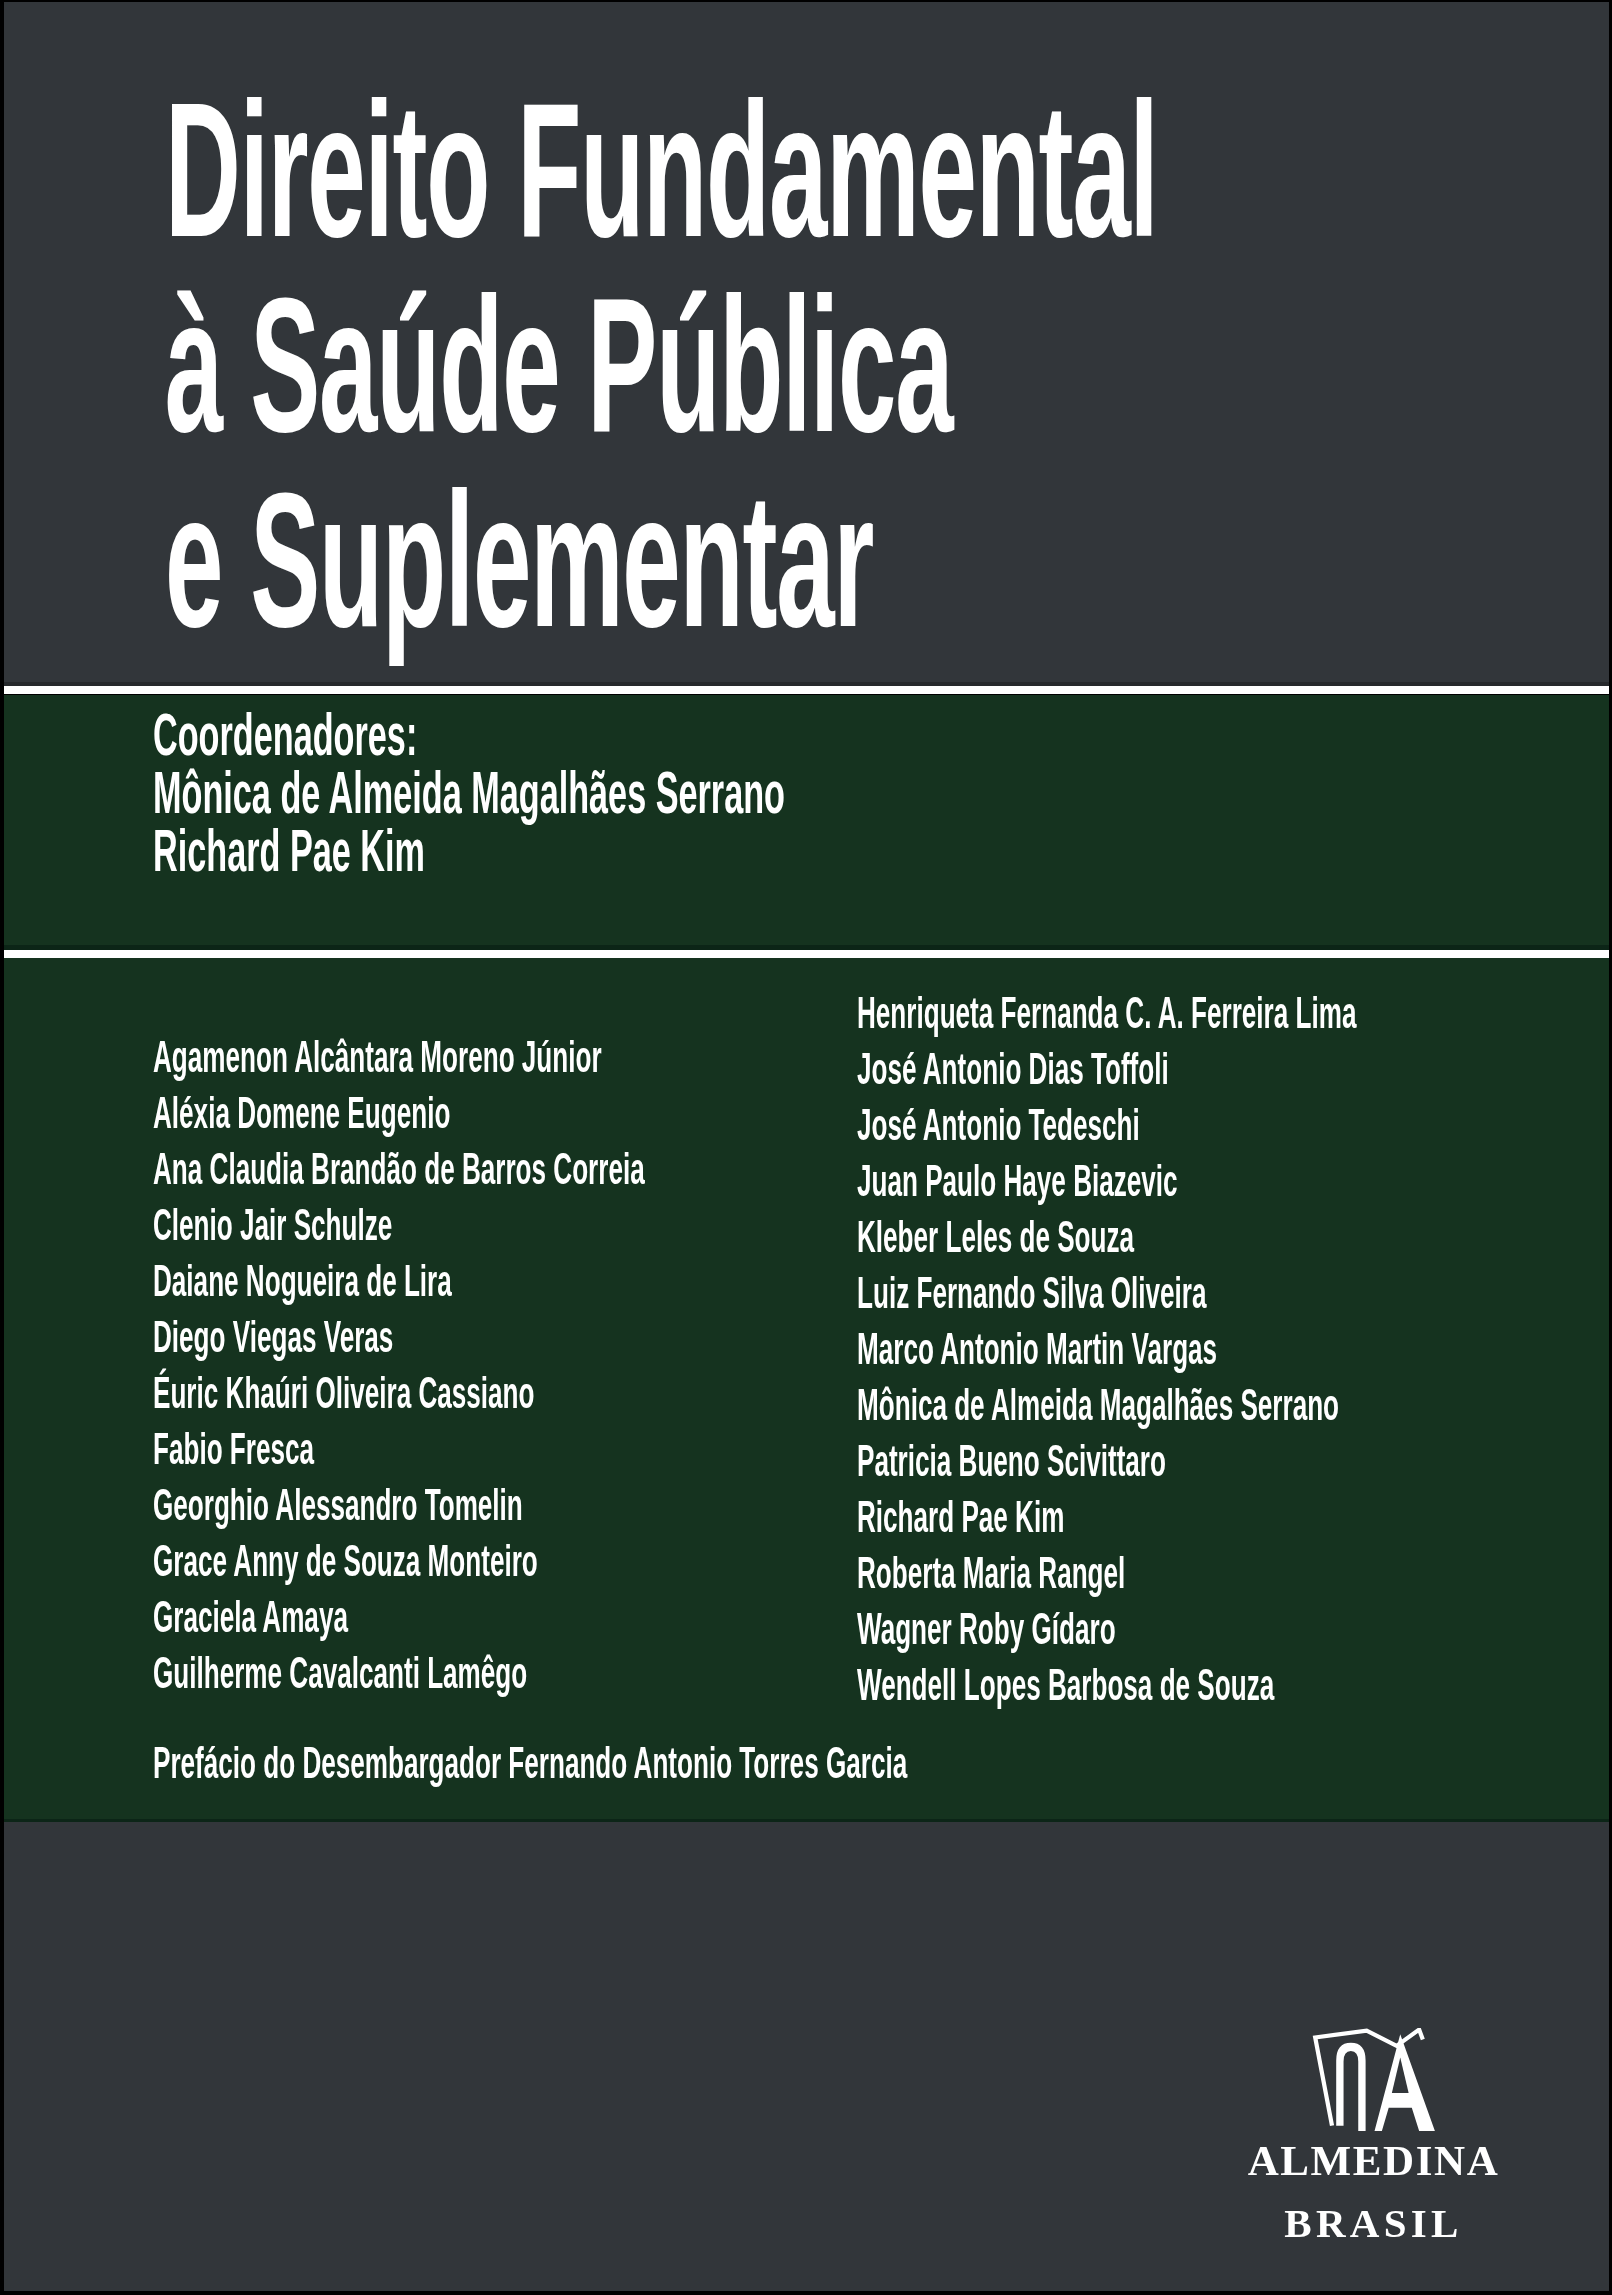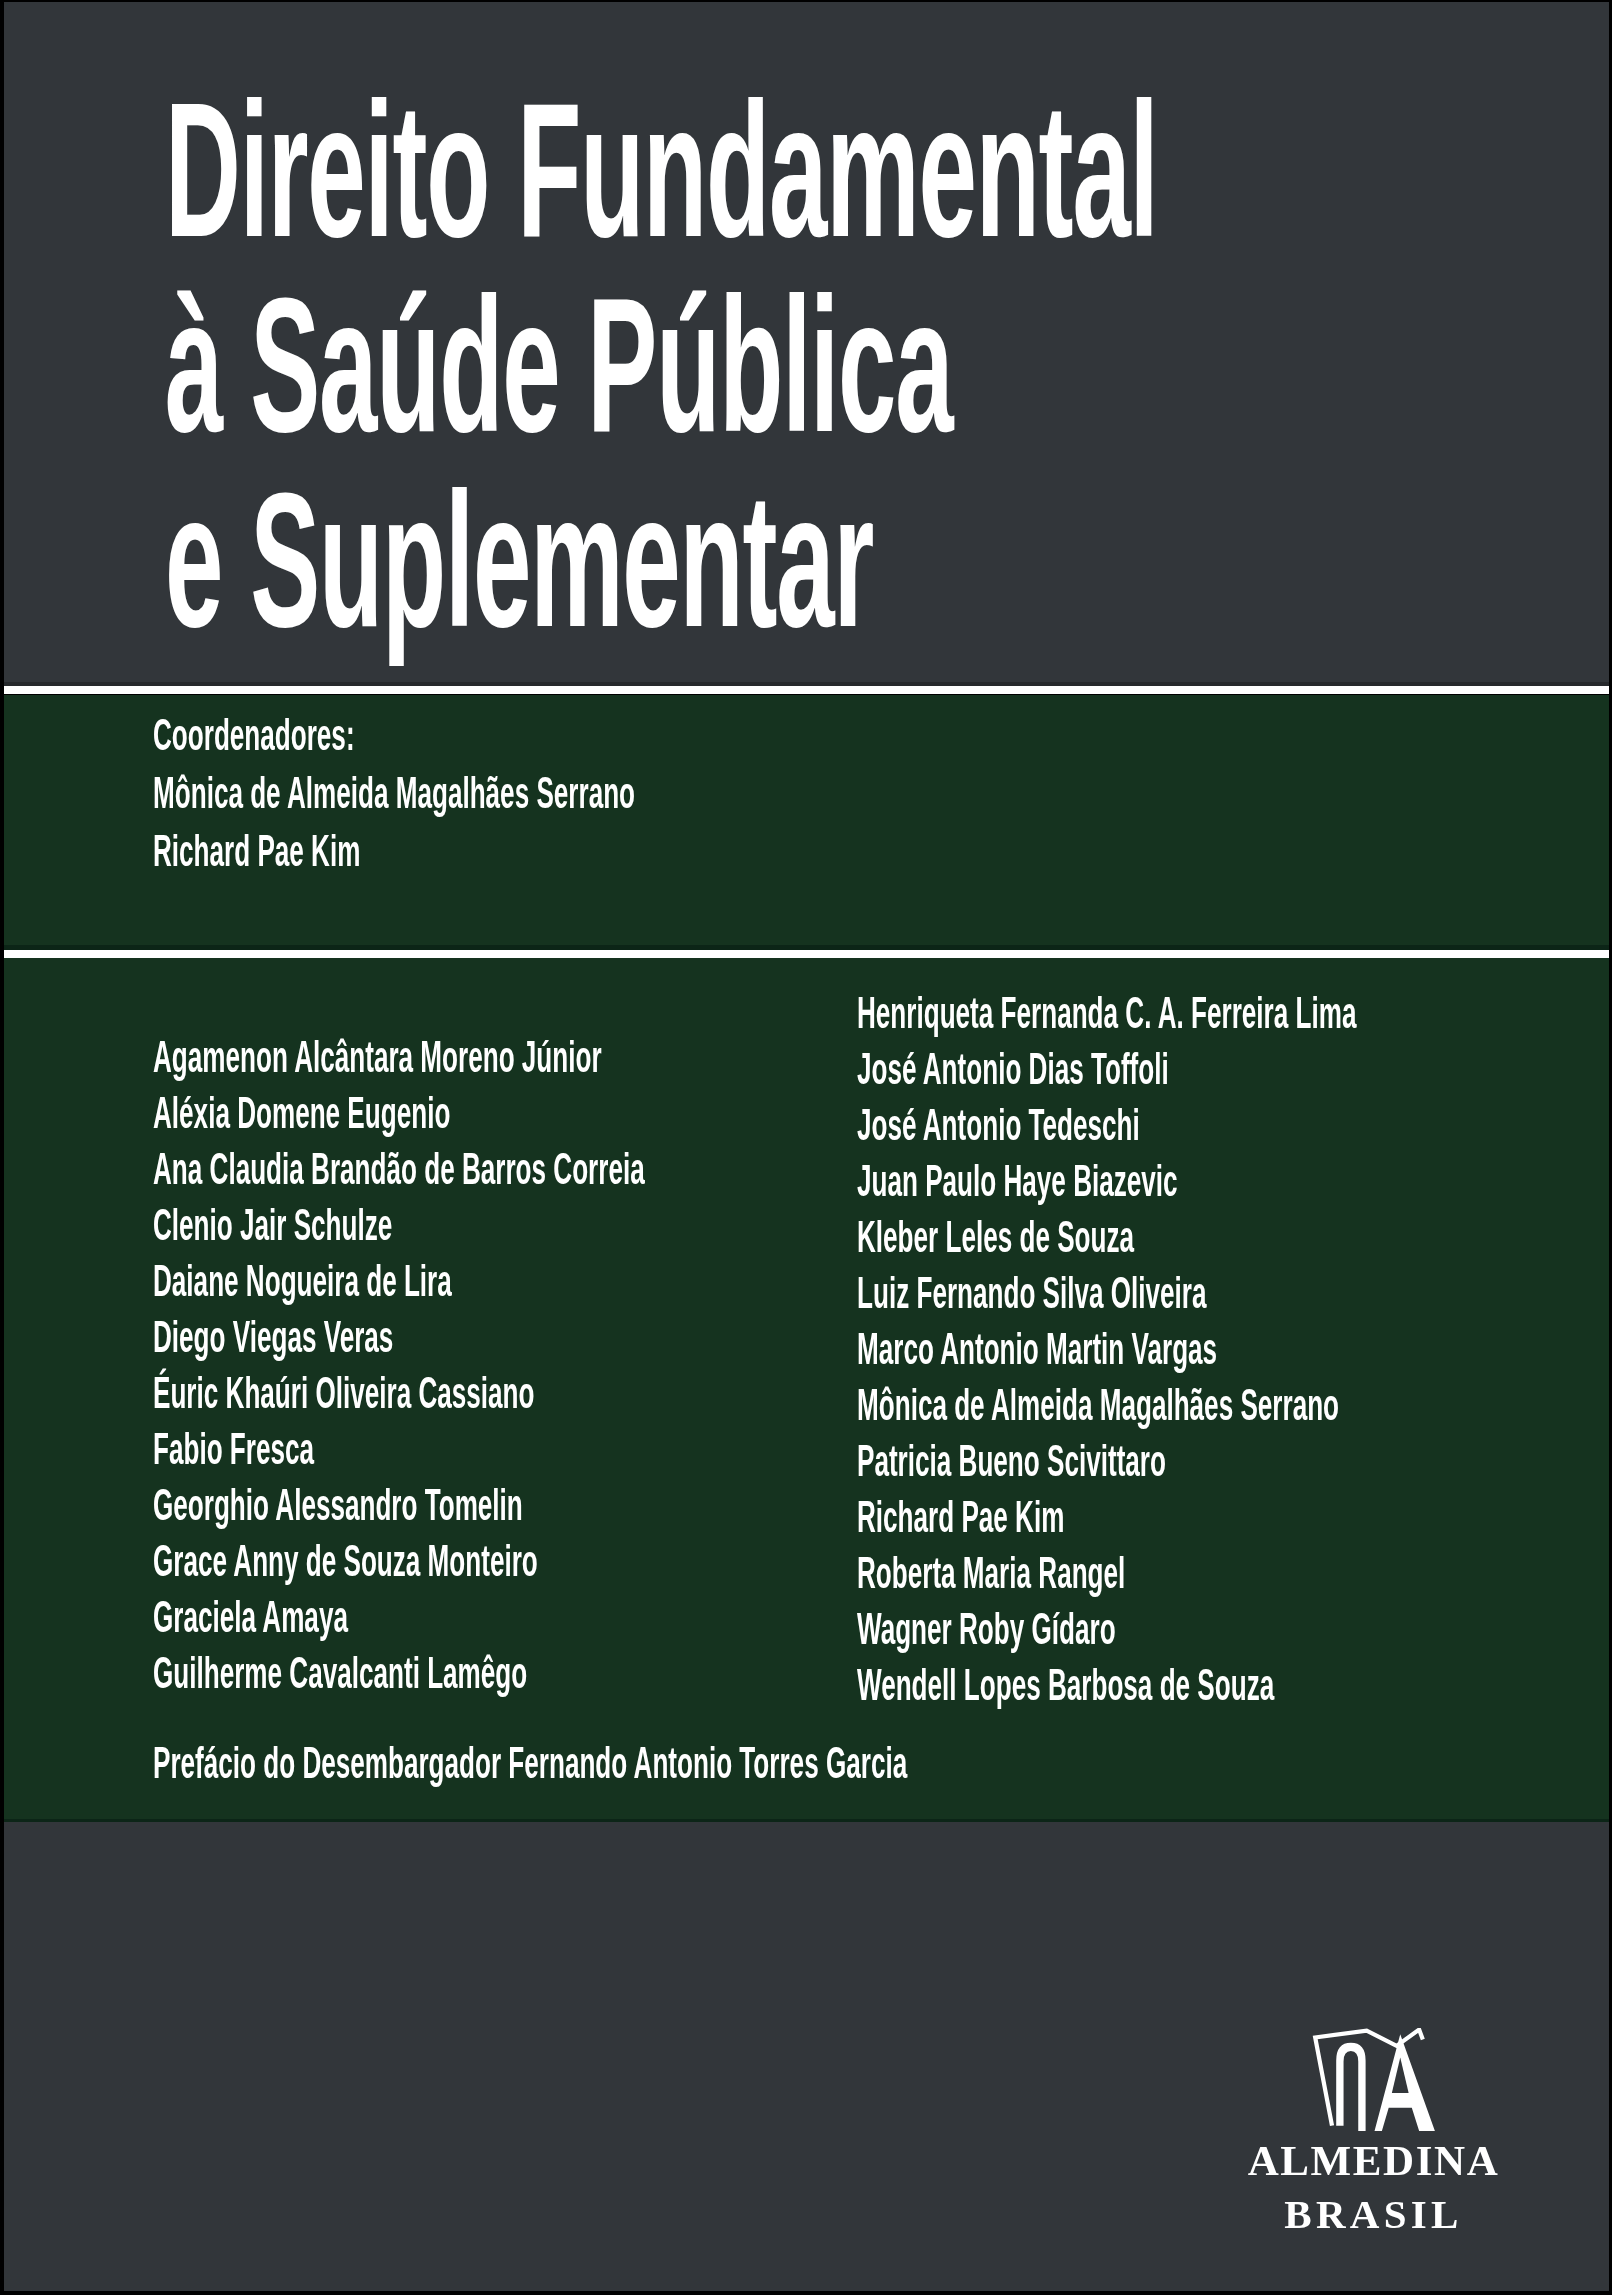--- a/index.html
+++ b/index.html
@@ -49,21 +49,21 @@
 
   .title{
     position:absolute;left:161px;top:70px;
     font-size:191px;line-height:195px;
     letter-spacing:-2.2px;
   }
   .title .squeeze{transform:scaleX(0.55);}
 
   .coordinators-text{
     position:absolute;left:153px;top:706px;
-    font-size:45px;line-height:58px;
+    font-size:59px;line-height:58px;
   }
   .authors-col{
     position:absolute;top:985px;
     font-size:45px;line-height:56px;
   }
   .authors-col.left{left:153px;margin-top:44px;}
   .authors-col.right{left:857px;}
   .name{display:block;}
 
   .preface{
@@ -82,21 +82,21 @@
     font-size:43px;line-height:45px;
     letter-spacing:1.6px;
     margin-top:5px;
     white-space:nowrap;
   }
   .brand-sub{
     font-family:"Liberation Serif",serif;
     font-weight:700;
     font-size:41px;line-height:43px;
     letter-spacing:4.3px;
-    margin-top:10px;
+    margin-top:19px;
     white-space:nowrap;
   }
 </style>
 </head>
 <body>
 
 <div class="cover">
 
   <div class="block block-top">
     <h1 class="title cond" style="margin:0;">

